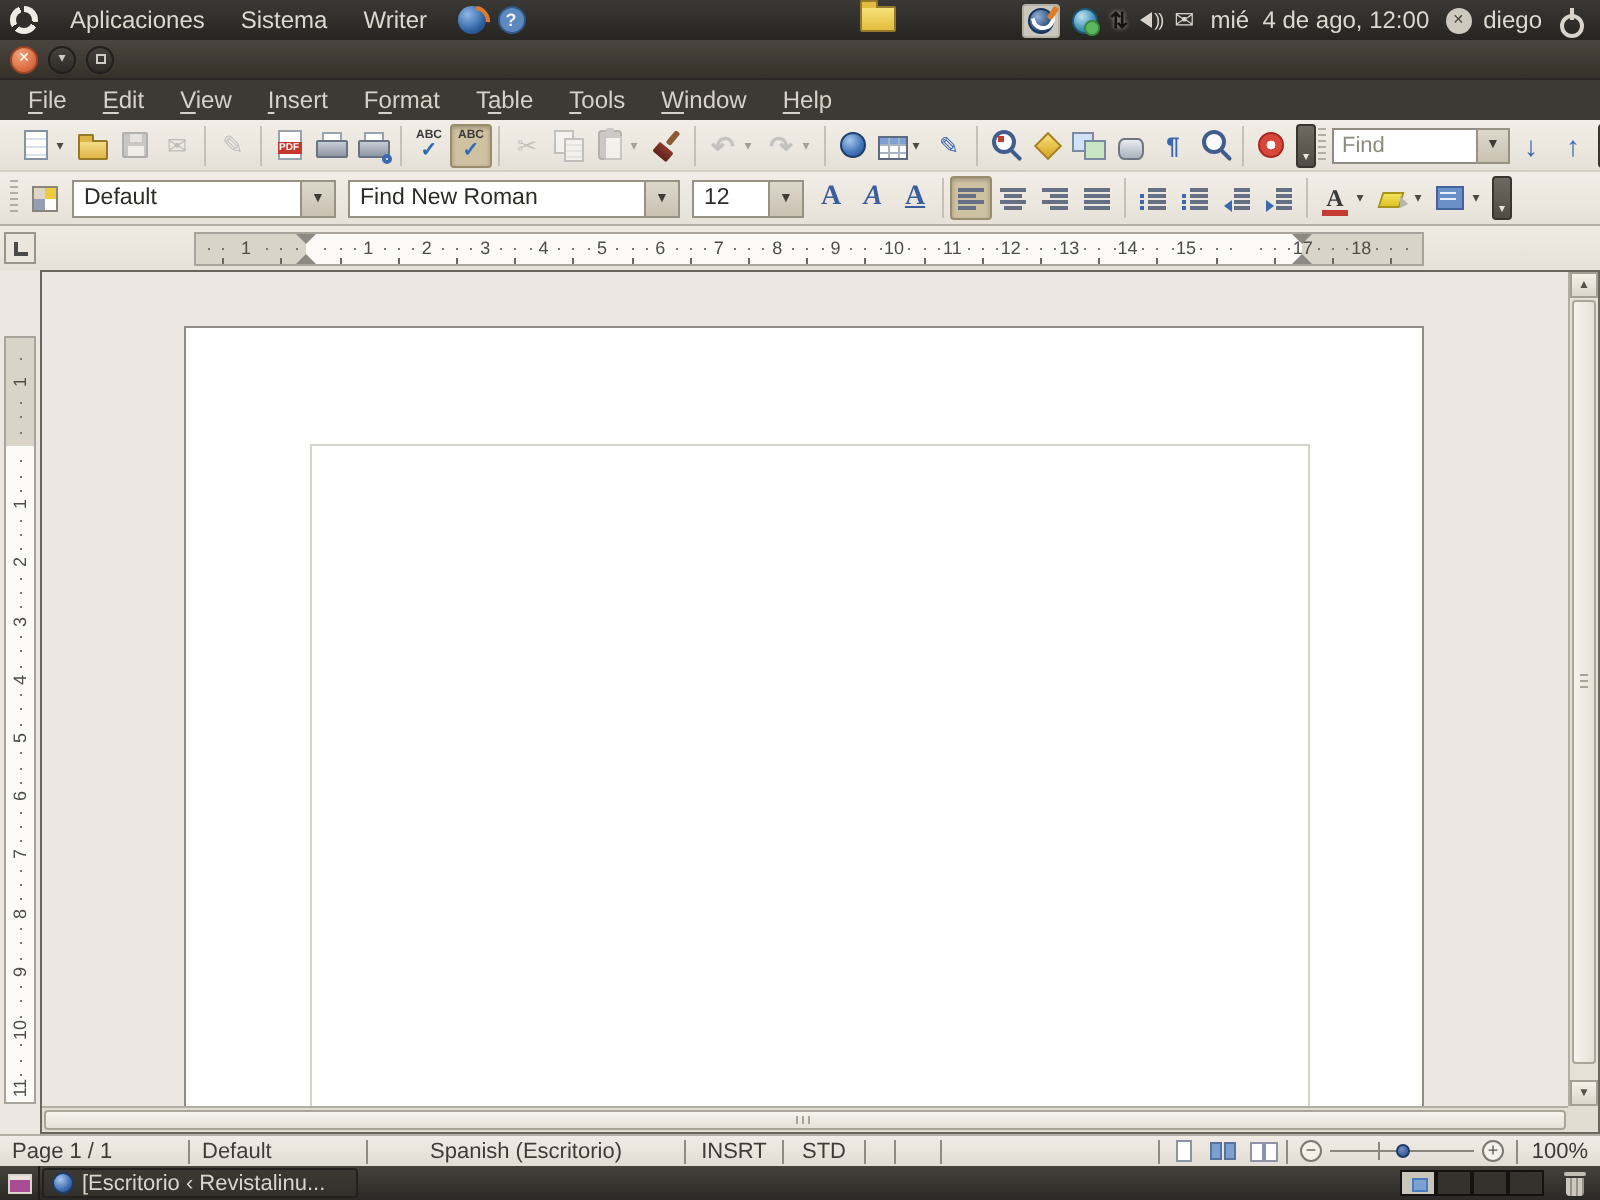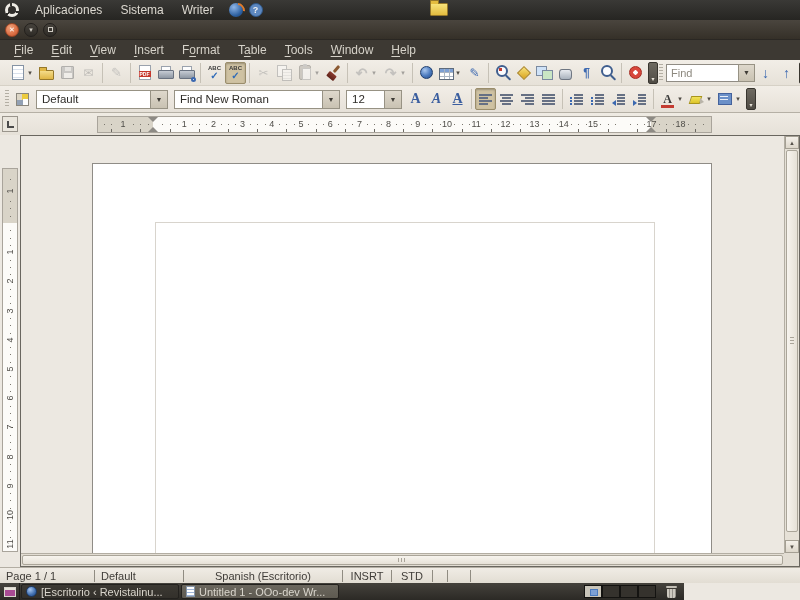--- a/index.html
+++ b/index.html
@@ -254,21 +254,21 @@
   font-size:9px;line-height:9px;text-align:center}
 .zminus::after{content:"−"}
 .zplus::after{content:"+"}
 .ztrack{position:relative;width:72px;height:11px}
 .ztrack::before{content:"";position:absolute;left:0;right:0;top:5px;height:1px;background:#8a867c}
 .ztrack::after{content:"";position:absolute;left:24px;top:1px;width:1px;height:9px;background:#8a867c}
 .zthumb{position:absolute;left:33px;top:2px;width:7px;height:7px;border-radius:50%;border:1px solid #1f3a66;
   background:radial-gradient(circle at 35% 30%,#6f8fc4,#2d4f86)}
 #zoom-label{min-width:32px;text-align:right}
 
-#taskbar{position:absolute;top:583px;left:0;width:684px;height:17px;display:flex;align-items:center;
+#taskbar{position:absolute;top:583px;left:0;width:800px;height:17px;display:flex;align-items:center;
   background:linear-gradient(#45423c,#2b2925);color:#d9d5cc;font-size:11px}
 .show-desktop{width:20px;height:17px;border-right:1px solid #1e1d1a;display:flex;align-items:center;justify-content:center}
 .sd{width:12px;height:10px;background:#a84b93;border:1px solid #d9d5cc;position:relative}
 .sd::before{content:"";position:absolute;top:0;left:0;right:0;height:2px;background:#e8e4da}
 .task{width:158px;height:15px;margin:1px 1px;background:linear-gradient(var(--taskbar-inactive),#33302b);
   border:1px solid #23211e;border-radius:2px;display:flex;align-items:center;gap:4px;padding:0 4px;
   overflow:hidden;white-space:nowrap}
 .task.active{background:linear-gradient(#6b675e,var(--taskbar-active))}
 .tglobe{flex:none;width:11px;height:11px;border-radius:50%;border:1px solid #1d3a66;
   background:radial-gradient(circle at 35% 30%,#a8c6ee,#3f6eb0 60%,#24497f)}
@@ -292,20 +292,33 @@
   <div id="top-panel">
     <span class="ubuntu-logo"></span>
     <div id="panel-menus">
         <span class="panel-menu">Aplicaciones</span>
         <span class="panel-menu">Sistema</span>
         <span class="panel-menu">Writer</span>
       </div>
     <span class="ffx"></span>
     <span class="helpic"></span>
     <span class="folder"></span>
+    <div class="tray">
+      <span class="tray-active">
+          <span class="oooicon"></span>
+        </span>
+      <span class="upd"></span>
+      <span class="net"></span>
+      <span class="vol"></span>
+      <span class="mail"></span>
+      <span class="clock">mié  4 de ago, 12:00</span>
+      <span class="presence"></span>
+      <span class="uname">diego</span>
+      <span class="power"></span>
+    </div>
   </div>
 
   <div id="title-bar">
     <span class="win-btn btn-close"></span>
     <span class="win-btn btn-min"></span>
     <span class="win-btn btn-max">
         <i></i>
       </span>
   </div>
 
@@ -705,35 +718,55 @@
         <span class="sb-sep"></span>
         <span class="seg" style="width: 48px; text-align: center;">INSRT</span>
         <span class="sb-sep"></span>
         <span class="seg" style="width: 40px; text-align: center;">STD</span>
         <span class="sb-sep"></span>
         <span class="seg" style="width: 14px; text-align: center;"></span>
         <span class="sb-sep"></span>
         <span class="seg" style="width: 22px; text-align: center;"></span>
         <span class="sb-sep"></span>
       </div>
+    <div id="sb-right">
+      <span class="sb-sep"></span>
+      <span class="pl pl1">
+          <i></i>
+        </span>
+      <span class="pl pl2">
+          <i></i>
+          <i></i>
+        </span>
+      <span class="pl pl3">
+          <i></i>
+          <i></i>
+        </span>
+      <span class="sb-sep"></span>
+      <div class="zslider">
+        <span class="zbtn zminus"></span>
+        <span class="ztrack">
+            <span class="zthumb"></span>
+          </span>
+        <span class="zbtn zplus"></span>
+      </div>
+      <span class="sb-sep"></span>
+      <span id="zoom-label">100%</span>
+    </div>
   </div>
 
   <div id="taskbar">
     <span class="show-desktop">
         <span class="sd"></span>
       </span>
     <div id="task-items" class="btnrow">
         <span class="task">
           <span class="tglobe"></span>
           <span class="task-label">[Escritorio ‹ Revistalinu...</span>
         </span>
-        <span class="task active">
-          <span class="wdoc"></span>
-          <span class="task-label">Untitled 1 - OOo-dev Wr...</span>
-        </span>
       </div>
     <div id="ws-switcher">
         <span class="ws active"></span>
         <span class="ws"></span>
         <span class="ws"></span>
         <span class="ws"></span>
       </div>
     <span class="trash"></span>
   </div>
 

